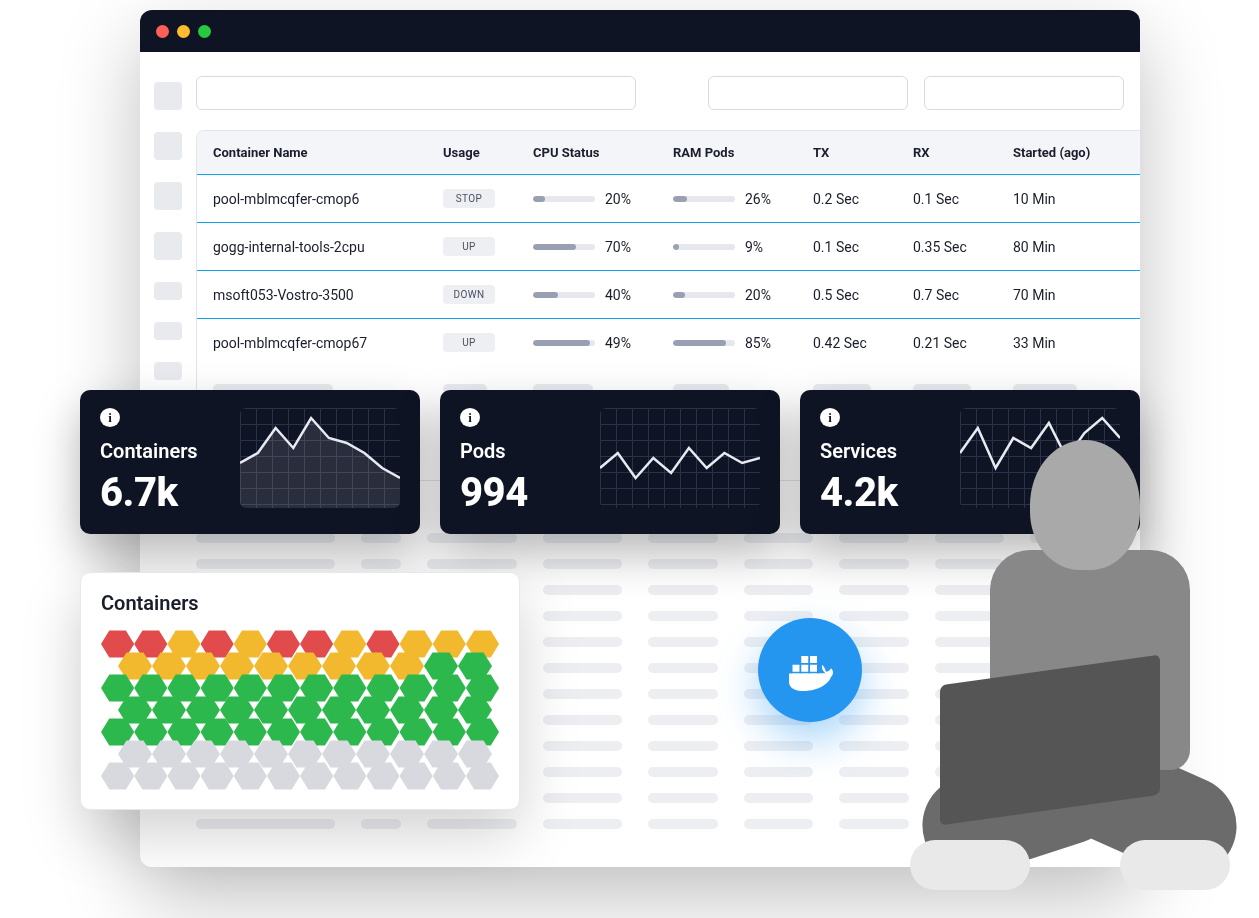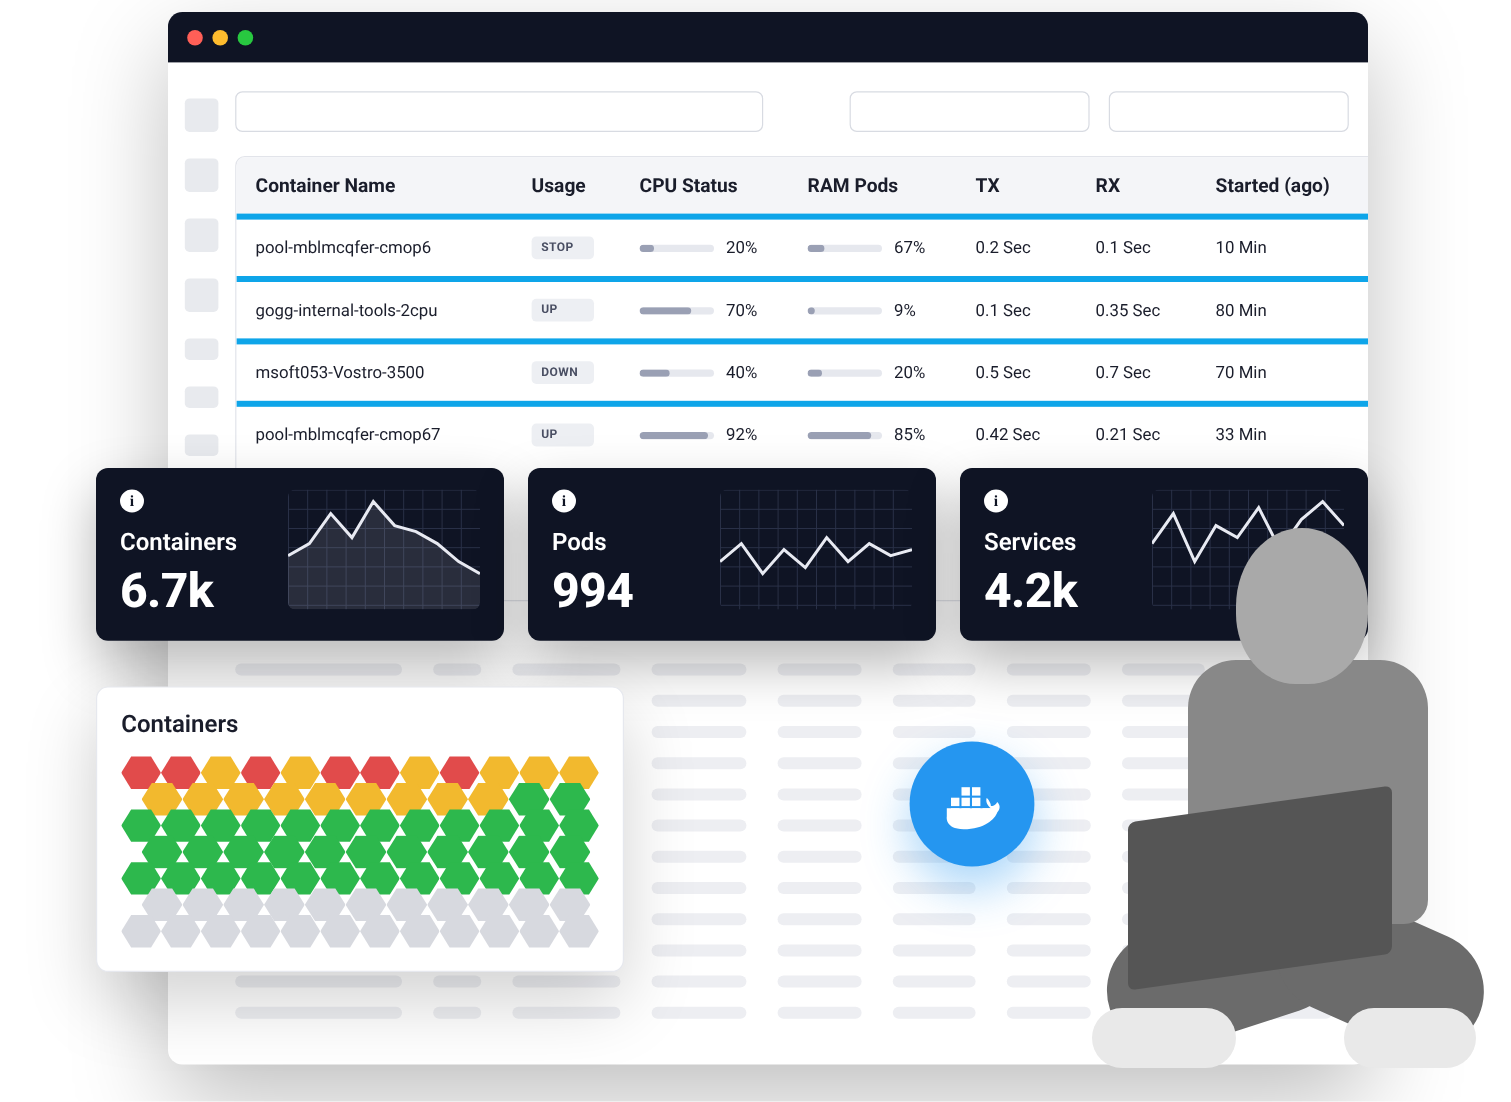--- a/index.html
+++ b/index.html
@@ -58,31 +58,32 @@
     overflow:hidden;
   }
   .thead, .trow {
     display:grid;
     grid-template-columns: 230px 90px 140px 140px 100px 100px 120px;
     align-items:center;
     padding: 14px 16px;
     font-size: 14px;
     color:#1a1d2b;
   }
-  .thead { background:#f4f5f8; font-weight:700; font-size:16px; }
-  .trow { border-top:5px solid #0ea5e9; }
+  .thead { background:#f4f5f8; font-weight:700; font-size:13px; }
+  .trow { border-top:1px solid #0ea5e9; }
   .badge {
     display:inline-block;
     font-size:10px;
-    font-weight:700;
+    font-weight:400;
     letter-spacing:0.4px;
     padding:4px 8px;
     border-radius:4px;
     background:#edeff3;
     color:#4a4f63;
+    text-align:center;
     width:52px;
   }
   .usage { display:flex; align-items:center; gap:10px; font-size:14px; }
   .bar { width:62px; height:6px; background:#e6e8ee; border-radius:6px; position:relative; overflow:hidden; }
   .bar > span { position:absolute; left:0; top:0; bottom:0; background:#9aa0b4; border-radius:6px; }
 
   .skeleton-rows { padding: 8px 16px 20px; }
   .srow { display:grid; grid-template-columns: 230px 90px 140px 140px 100px 100px 120px; gap:0; padding:10px 0; }
   .sk { height:10px; background:#e8eaef; border-radius:8px; }
   .sk.s1{width:120px}.sk.s2{width:44px}.sk.s3{width:60px}.sk.s4{width:56px}.sk.s5{width:58px}.sk.s6{width:58px}.sk.s7{width:64px}
@@ -220,21 +221,21 @@
               <div class="usage">
                 <span class="bar">
                   <span style="width:20%"></span>
                 </span>
                 <span>20%</span>
               </div>
               <div class="usage">
                 <span class="bar">
                   <span style="width:22%"></span>
                 </span>
-                <span>67%</span>
+                <span>26%</span>
               </div>
               <div>0.2 Sec</div>
               <div>0.1 Sec</div>
               <div>10 Min</div>
             </div>
             <div class="trow">
               <div>gogg-internal-tools-2cpu</div>
               <div><span class="badge">UP</span></div>
               <div class="usage">
                 <span class="bar">
@@ -271,21 +272,21 @@
               <div>0.7 Sec</div>
               <div>70 Min</div>
             </div>
             <div class="trow">
               <div>pool-mblmcqfer-cmop67</div>
               <div><span class="badge">UP</span></div>
               <div class="usage">
                 <span class="bar">
                   <span style="width:92%"></span>
                 </span>
-                <span>92%</span>
+                <span>49%</span>
               </div>
               <div class="usage">
                 <span class="bar">
                   <span style="width:85%"></span>
                 </span>
                 <span>85%</span>
               </div>
               <div>0.42 Sec</div>
               <div>0.21 Sec</div>
               <div>33 Min</div>

